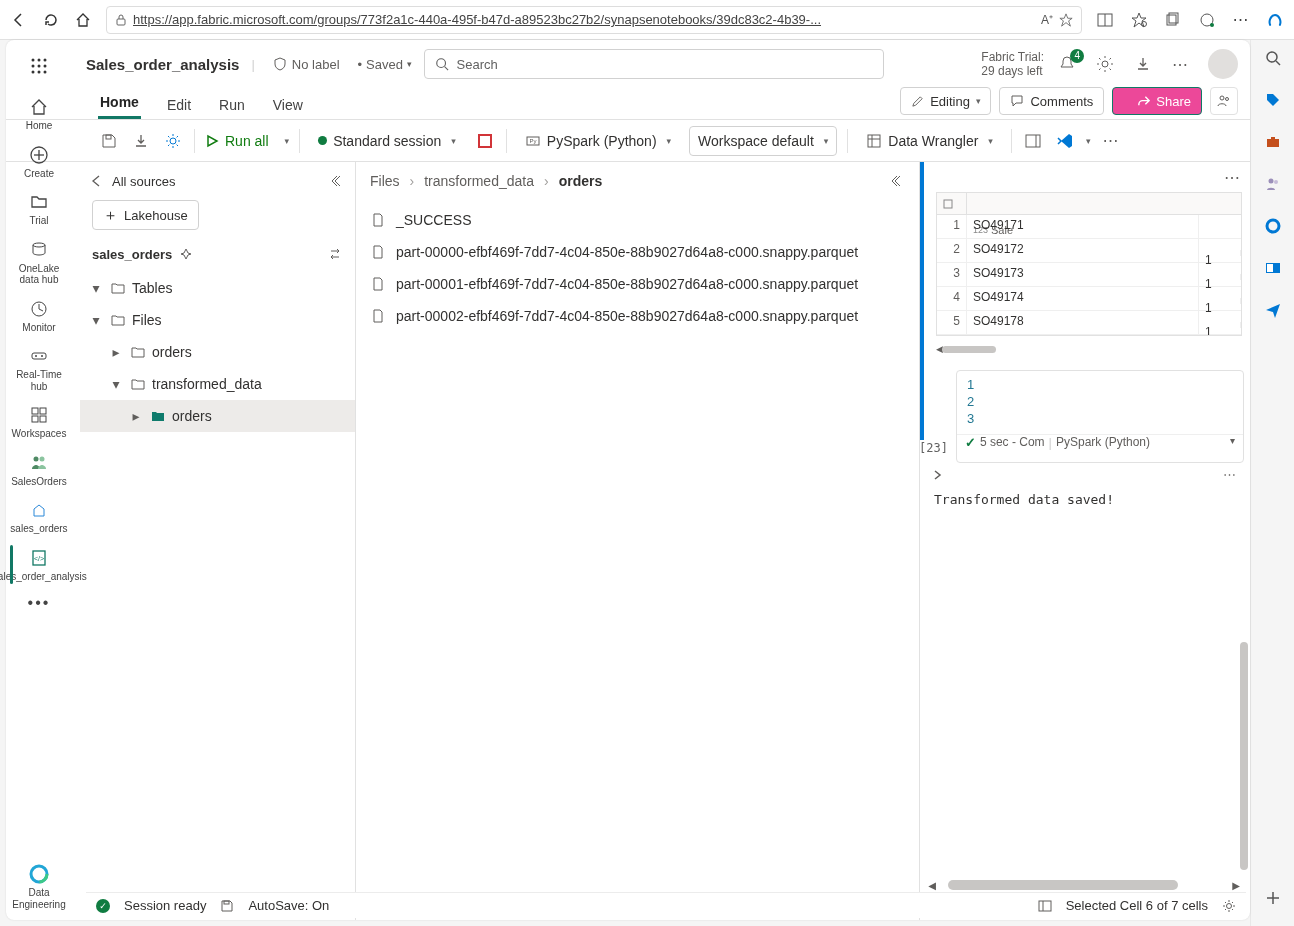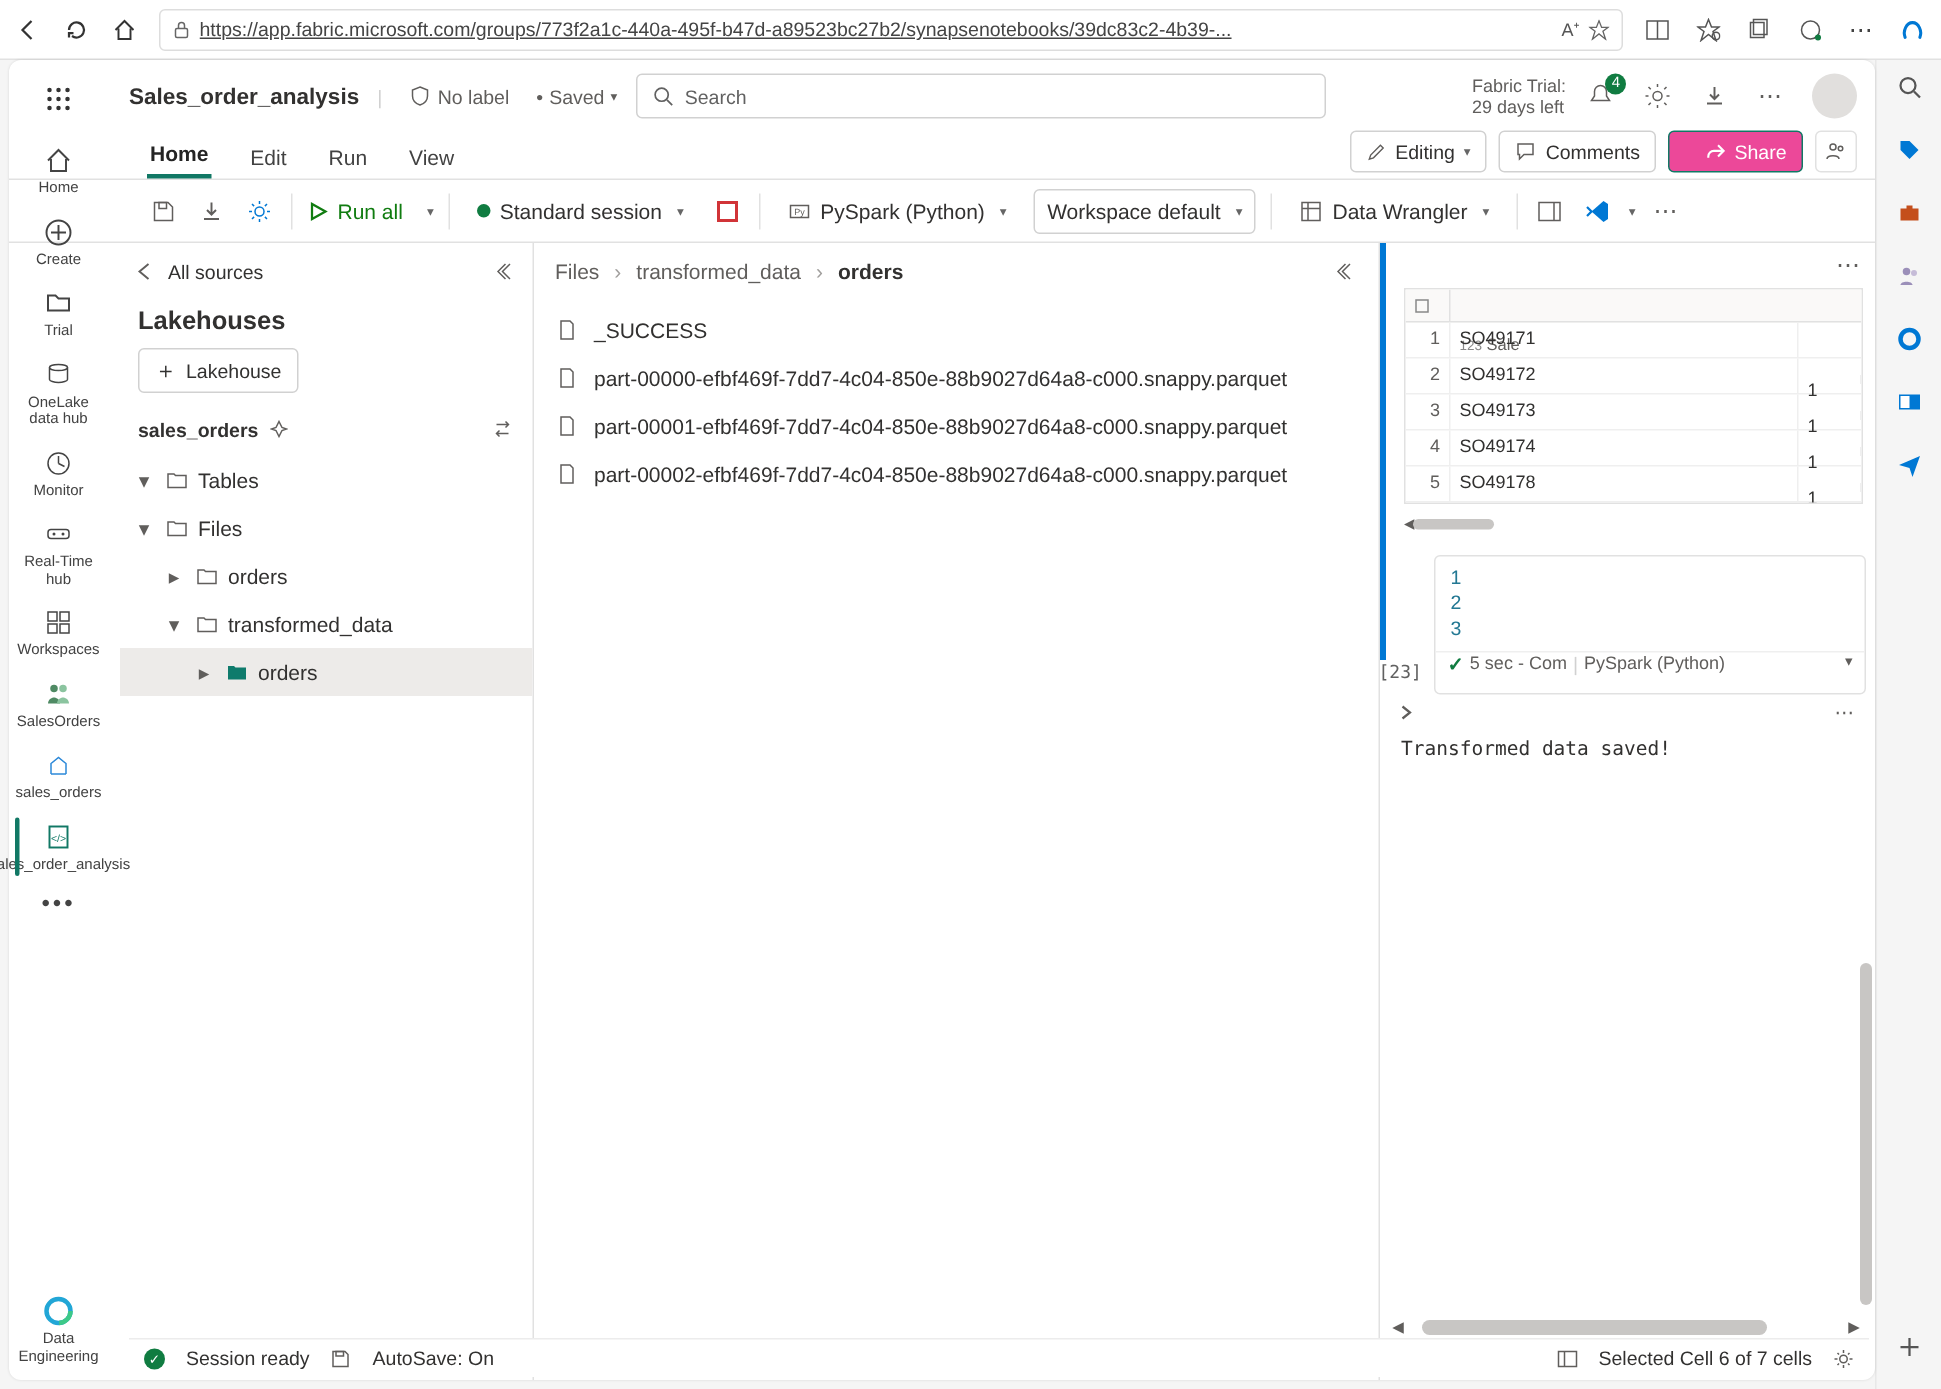--- a/index.html
+++ b/index.html
@@ -551,21 +551,20 @@
               <path d="M9 2L3 7l6 5" stroke="#605e5c" fill="none" stroke-width="1.3"></path>
             </svg>
           </span>
         <span>All sources</span>
         <span class="collapse">
             <svg width="14" height="14" viewBox="0 0 14 14">
               <path d="M9 2L4 7l5 5M6 2L1 7l5 5" stroke="#605e5c" fill="none"></path>
             </svg>
           </span>
       </div>
-      <div class="exp-title">Lakehouses</div>
       <div class="lakehouse-btn">
           <span style="font-size:15px;">＋</span>
           <span>Lakehouse</span>
         </div>
       <div class="lh-name-row">
         <span>sales_orders</span>
         <span>
             <svg width="12" height="12" viewBox="0 0 12 12">
               <path d="M6 1l2 4 3 1-3 1-2 4-2-4-3-1 3-1z" stroke="#605e5c" fill="none"></path>
             </svg>

